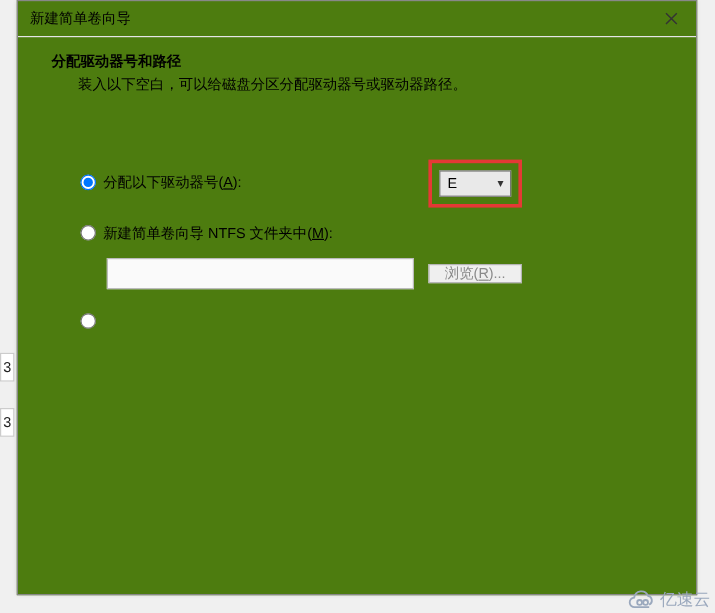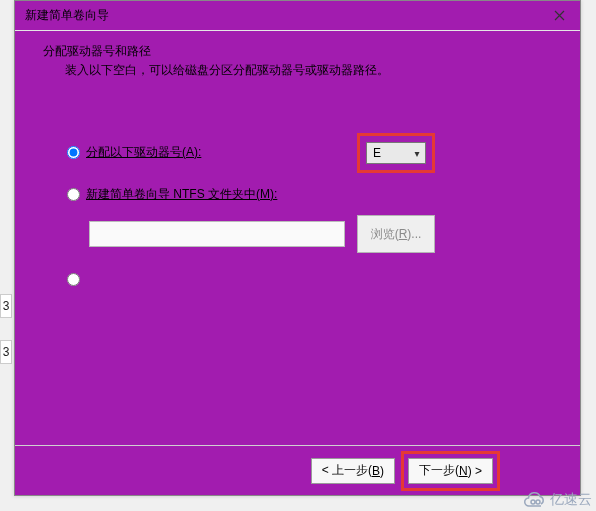--- a/index.html
+++ b/index.html
@@ -11,21 +11,21 @@
     width: 596px;
     height: 511px;
     position: relative;
   }
   .dialog {
     position: absolute;
     left: 14px;
     top: 0;
     width: 567px;
     height: 496px;
-    background: #a21caf;
+    background: #4d7c0f;
     border: 1px solid #888;
     box-shadow: 0 0 4px rgba(0,0,0,0.15);
   }
   .titlebar {
     height: 30px;
     display: flex;
     align-items: center;
     justify-content: space-between;
     padding-left: 10px;
     border-bottom: 1px solid #e5e5e5;
@@ -42,37 +42,35 @@
     justify-content: center;
     font-size: 14px;
     color: #333;
     cursor: default;
   }
   .page-header {
     padding: 12px 28px 4px 28px;
   }
   .page-heading {
     font-size: 12px;
-    font-weight: normal;
+    font-weight: bold;
     color: #000;
   }
   .page-subheading {
     padding-left: 22px;
     padding-top: 2px;
     color: #000;
   }
   .content {
     padding: 60px 52px 0 52px;
   }
   .option-row {
     display: flex;
-    align-items: center;
     margin-bottom: 18px;
     position: relative;
-    text-decoration: underline;
   }
   .option-row input[type="radio"] {
     margin: 0 6px 0 0;
     vertical-align: middle;
   }
   .option-label {
     line-height: 18px;
   }
   .underline { text-decoration: underline; }
   .drive-select-wrap {
@@ -113,21 +111,21 @@
     gap: 12px;
   }
   .path-input {
     width: 256px;
     height: 26px;
     border: 1px solid #bbb;
     background: #fafafa;
   }
   .browse-btn {
     width: 78px;
-    height: 38px;
+    height: 16px;
     border: 1px solid #b5b5b5;
     background: #efefef;
     color: #8a8a8a;
     font-size: 12px;
     display: flex;
     align-items: center;
     justify-content: center;
   }
   .footer {
     position: absolute;
@@ -240,37 +238,20 @@
           <span>)...</span>
       </div>
     </div>
 
     <div class="option-row">
       <input type="radio" name="opt" style="">
     </div>
 
   </div>
 
-  <div class="footer">
-    <div class="wiz-btn">
-      <span>&lt; 上一步(</span>
-        <span class="underline">B</span>
-        <span>)</span>
-    </div>
-    <span class="next-highlight">
-      <div class="wiz-btn">
-        <span>下一步(</span>
-          <span class="underline">N</span>
-          <span>) &gt;</span>
-      </div>
-    </span>
-    <div class="wiz-btn" style="min-width:58px; visibility:hidden">
-      <span>取消</span>
-    </div>
-  </div>
 
 </div>
 
 <div class="watermark">
   <svg viewBox="0 0 48 32">
       <path d="M38 24a8 8 0 0 0-2-15 12 12 0 0 0-23 3 8 8 0 0 0 1 16h24" fill="none" stroke="#9aa8bd" stroke-width="3"></path>
       <circle cx="22" cy="20" r="4" fill="none" stroke="#9aa8bd" stroke-width="3"></circle>
       <circle cx="32" cy="20" r="4" fill="none" stroke="#9aa8bd" stroke-width="3"></circle>
     </svg>
   <span>亿速云</span>

